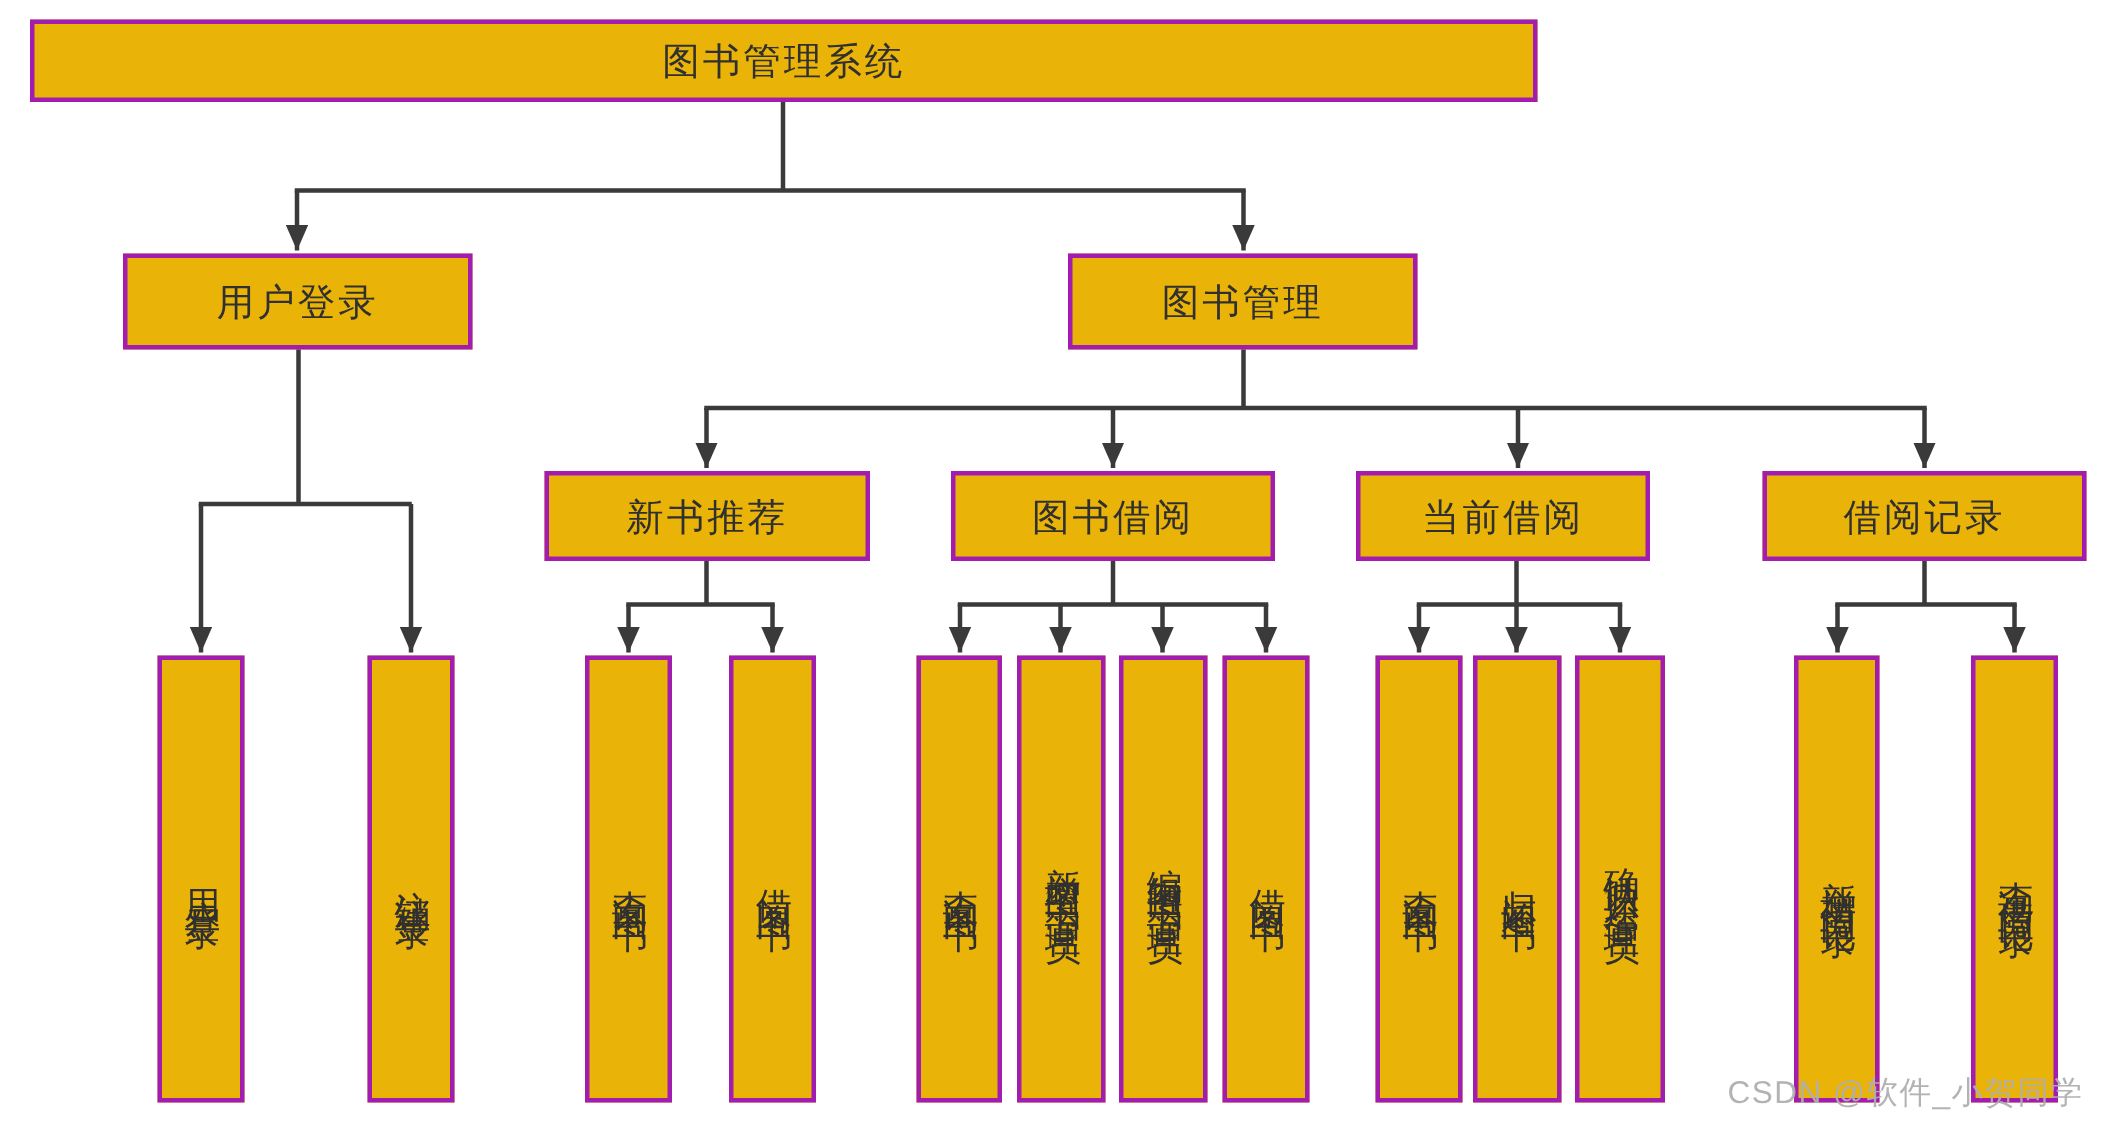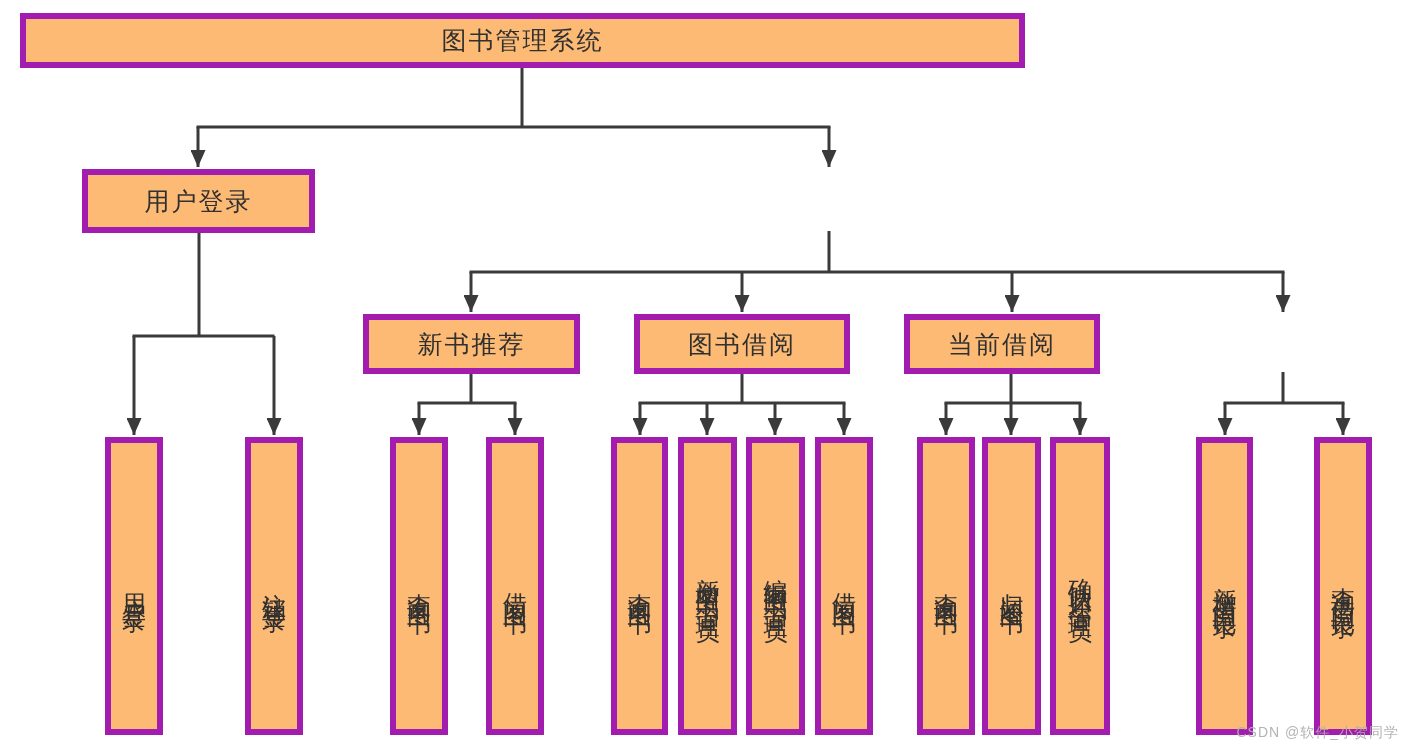--- a/index.html
+++ b/index.html
@@ -23,43 +23,43 @@
     height: 747px;
   }
   .wires path, .wires line {
     stroke: #3a3a3a;
     stroke-width: 3;
     fill: none;
   }
   .node {
     position: absolute;
     box-sizing: border-box;
-    border: 6px solid #a21caf;
-    background: #fdba74;
+    border: 3px solid #a21caf;
+    background: #eab308;
     display: flex;
     align-items: center;
     justify-content: center;
     color: #303030;
   }
   .node.h span {
     font-size: 25px;
     letter-spacing: 2px;
     white-space: nowrap;
   }
   .node.v span {
     writing-mode: vertical-rl;
     font-size: 24px;
     letter-spacing: 6px;
     line-height: 1;
   }
   .watermark {
     position: absolute;
-    right: 6px;
+    right: 16px;
     bottom: 5px;
-    font-size: 14px;
+    font-size: 21px;
     letter-spacing: 1px;
     color: rgba(175, 175, 175, 0.95);
     z-index: 10;
     white-space: nowrap;
     text-align: right;
   }
 </style>
 </head>
 <body>
 
@@ -110,29 +110,35 @@
     <line x1="1343" y1="403" x2="1343" y2="435" marker-end="url(#ah)"></line>
   </svg>
 
   <div class="node h" style="left:20px;top:13px;width:1005px;height:55px">
     <span>图书管理系统</span>
   </div>
 
   <div class="node h" style="left:82px;top:169px;width:233px;height:64px">
     <span>用户登录</span>
   </div>
+  <div class="node h" style="left:712px;top:169px;width:233px;height:64px">
+    <span>图书管理</span>
+  </div>
 
   <div class="node h" style="left:634px;top:314px;width:216px;height:60px">
     <span>图书借阅</span>
   </div>
   <div class="node h" style="left:363px;top:314px;width:217px;height:60px">
     <span>新书推荐</span>
   </div>
   <div class="node h" style="left:904px;top:314px;width:196px;height:60px">
     <span>当前借阅</span>
+  </div>
+  <div class="node h" style="left:1175px;top:314px;width:216px;height:60px">
+    <span>借阅记录</span>
   </div>
 
   <div class="node v" style="left:105px;top:437px;width:58px;height:298px">
     <span>用户登录</span>
   </div>
   <div class="node v" style="left:245px;top:437px;width:58px;height:298px">
     <span>注销登录</span>
   </div>
 
   <div class="node v" style="left:390px;top:437px;width:58px;height:298px">

